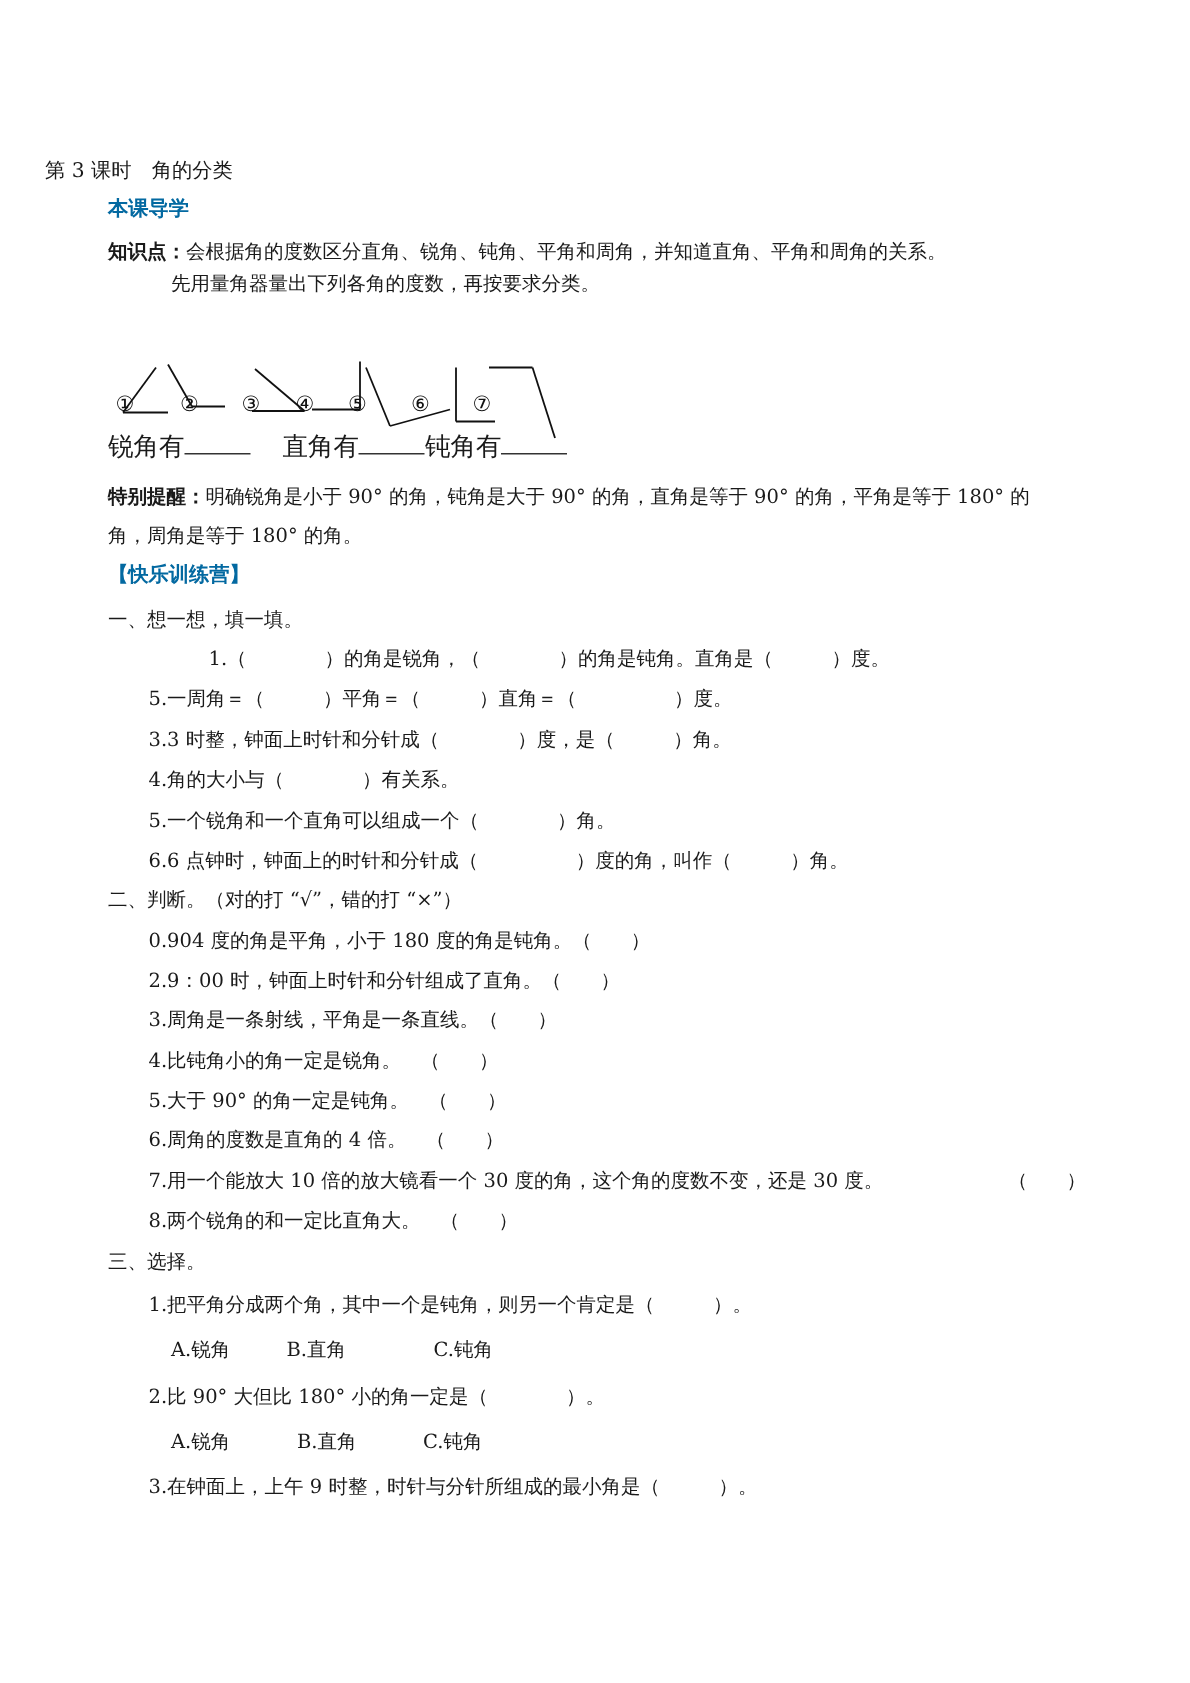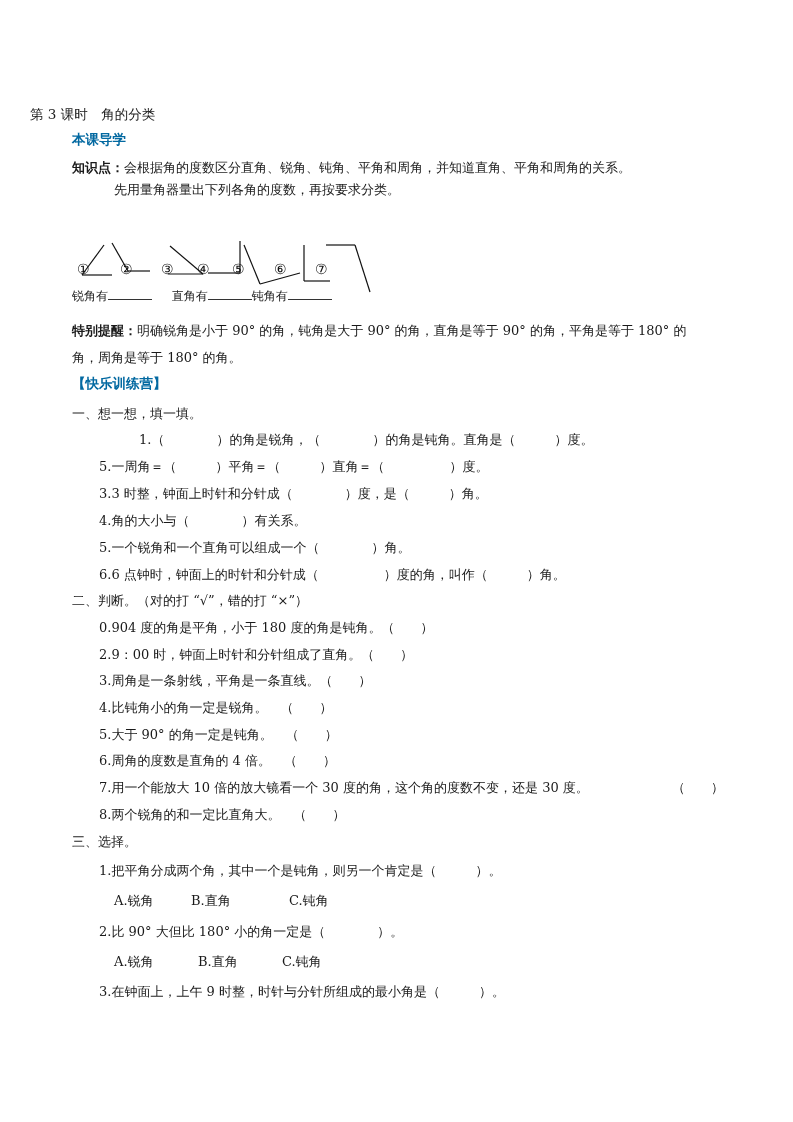--- a/index.html
+++ b/index.html
@@ -57,21 +57,21 @@
       <text x="17" y="38">①</text>
       <text x="60" y="38">②</text>
       <text x="101" y="38">③</text>
       <text x="137" y="38">④</text>
       <text x="172" y="38">⑤</text>
       <text x="214" y="38">⑥</text>
       <text x="255" y="38">⑦</text>
     </g>
   </svg>
 
-  <div class="abs line" style="left:72px; top:290px; font-size:12px;">
+  <div class="abs line" style="left:72px; top:290px; font-size:17px;">
     <span>锐角有</span><span class="blank-u"></span>
     <span style="margin-left:16px;">直角有</span><span class="blank-u"></span><span>钝角有</span><span class="blank-u"></span>
   </div>
 
   <div class="abs line" style="left:72px; top:324px;">
     <span class="bold">特别提醒：</span><span>明确锐角是小于 90° 的角，钝角是大于 90° 的角，直角是等于 90° 的角，平角是等于 180° 的</span>
   </div>
   <div class="abs line" style="left:72px; top:351px;">角，周角是等于 180° 的角。</div>
 
   <div class="abs red-head" style="left:72px; top:377px;">【快乐训练营】</div>

